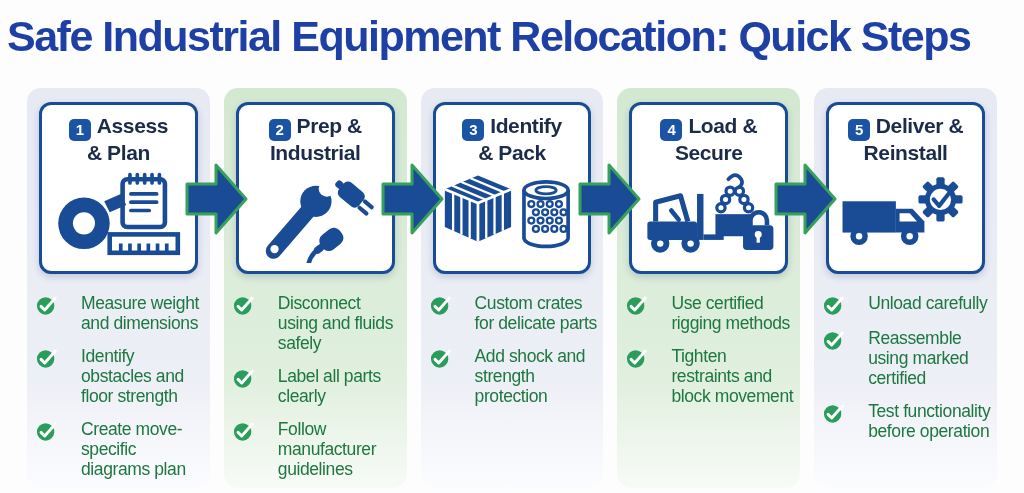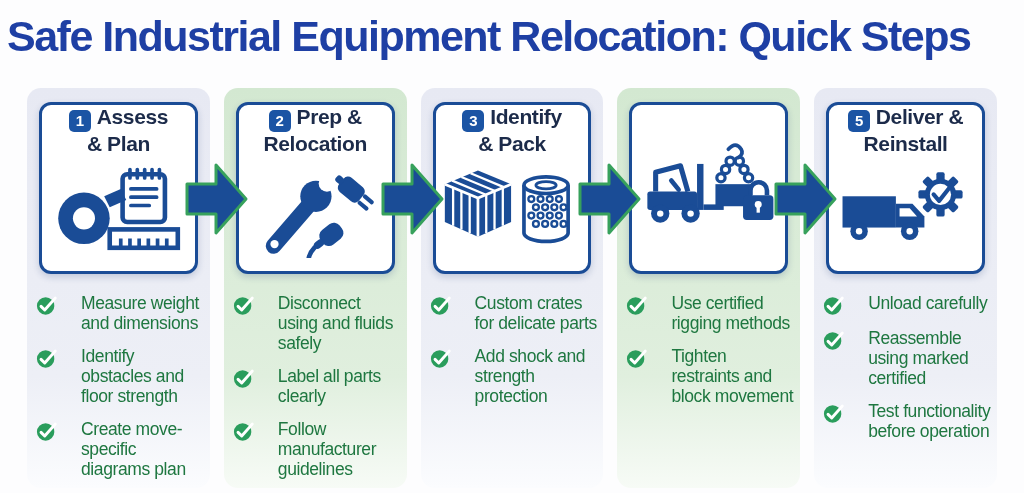--- a/index.html
+++ b/index.html
@@ -20,21 +20,21 @@
   .col {
     flex:1 1 0; border-radius:14px; position:relative; z-index:1;
   }
   .tone-blue  { background:linear-gradient(180deg,#e7e9f3 0%,#edeff6 72%,#fbfcfe 100%); }
   .tone-green { background:linear-gradient(180deg,#d3e8d1 0%,#e0efde 72%,#f7fbf6 100%); }
   .card {
     margin:14px 12px 0 12px; height:172px; background:#ffffff;
     border:3.5px solid #1a4c96; border-radius:12px;
     box-shadow:0 3px 7px rgba(25,55,115,.20);
     display:flex; flex-direction:column; align-items:center;
-    position:relative; z-index:1;
+    padding-top:9px; position:relative; z-index:1;
   }
   .card-head {
     text-align:center; color:#1c2b4a; font-weight:bold;
     font-size:21px; line-height:1.12; letter-spacing:-0.4px;
   }
   .badge {
     display:inline-block; width:22px; height:22px; background:#1b54a4;
     color:#fff; border-radius:5px; font-size:15px; line-height:22px;
     text-align:center; margin-right:6px; vertical-align:-2px;
   }
@@ -112,21 +112,21 @@
           </svg>
         <span class="bullet-text">Create move-specific diagrams plan</span>
       </li>
     </ul>
   </section>
 
   <section class="col tone-green">
     <div class="card">
       <div class="card-head">
         <div><span class="badge">2</span><span>Prep &amp;</span></div>
-        <div>Relocation</div>
+        <div>Industrial</div>
       </div>
       <div class="icon-wrap">
         <svg viewBox="0 0 150 100">
           <g>
             <line x1="30" y1="88" x2="68" y2="44" stroke="#1a4c96" stroke-width="17" stroke-linecap="round"></line>
             <circle cx="76" cy="34" r="17" fill="#1a4c96"></circle>
             <circle cx="88" cy="20" r="9" fill="#fff"></circle>
             <rect x="80" y="0" width="17" height="15" fill="#fff" transform="rotate(42 88 8)"></rect>
             <circle cx="31" cy="86" r="4.5" fill="#fff"></circle>
           </g>
@@ -226,20 +226,24 @@
             <circle cx="10.5" cy="13" r="9.5" fill="#2a9d5c"></circle>
             <polyline points="5.5,13.5 9.5,17.5 21,4.5" fill="none" stroke="#fff" stroke-width="3.2" stroke-linecap="round" stroke-linejoin="round"></polyline>
           </svg>
         <span class="bullet-text">Add shock and strength protection</span>
       </li>
     </ul>
   </section>
 
   <section class="col tone-green">
     <div class="card">
+      <div class="card-head">
+        <div><span class="badge">4</span><span>Load &amp;</span></div>
+        <div>Secure</div>
+      </div>
       <div class="icon-wrap">
         <svg viewBox="0 0 150 100">
           <g>
             <rect x="82" y="48" width="40" height="24" fill="#1a4c96"></rect>
             <g stroke="#1a4c96" fill="none">
               <path d="M96,10 q8,-9 14,0 q3,5 -3,9" stroke-width="4" stroke-linecap="round"></path>
               <circle cx="98" cy="23" r="4.5" stroke-width="3.5"></circle>
               <circle cx="93" cy="32" r="4.5" stroke-width="3.5"></circle>
               <circle cx="88" cy="41" r="4.5" stroke-width="3.5"></circle>
               <circle cx="108" cy="23" r="4.5" stroke-width="3.5"></circle>

